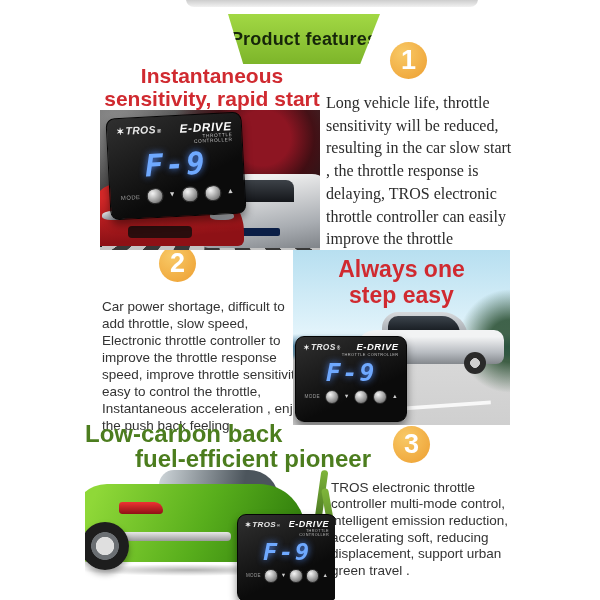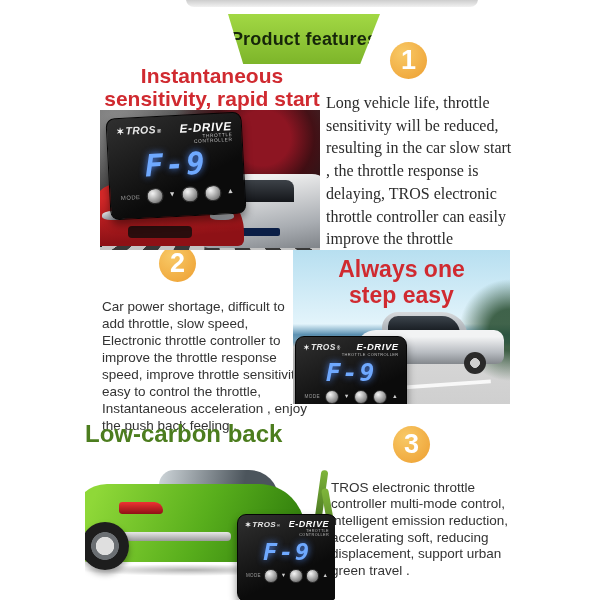--- a/index.html
+++ b/index.html
@@ -62,21 +62,21 @@
   .car-red .shield{position:absolute;left:22px;top:-16px;width:96px;height:26px;background:linear-gradient(#5a5f66,#23262b);border-radius:12px 40px 0 0;}
   .car-red .grille{position:absolute;left:34px;bottom:8px;width:64px;height:12px;background:#2a0d0d;border-radius:4px;}
   .car-red .lamp{position:absolute;bottom:26px;width:24px;height:9px;background:linear-gradient(#f3f3f3,#9aa0a8);border-radius:50% 60% 40% 40%;}
   .car-red .lamp.l{left:8px;} .car-red .lamp.r{right:10px;}
   .car-silver1{position:absolute;right:-10px;bottom:2px;width:128px;height:74px;
     background:linear-gradient(170deg,#efefef 15%,#a9adb2 70%,#7d8186);
     border-radius:46px 18px 6px 6px;}
   .car-silver1 .glass{position:absolute;left:14px;top:6px;width:78px;height:22px;background:linear-gradient(#3d4248,#14161a);border-radius:18px 8px 0 0;}
   .car-silver1 .plate{position:absolute;left:38px;bottom:12px;width:40px;height:8px;background:#0a1e46;border-radius:2px;}
   
-  .photo-2{left:293px;top:250px;width:217px;height:154px;
+  .photo-2{left:293px;top:250px;width:217px;height:175px;
     background:
       radial-gradient(circle at 100% 52%, rgba(36,74,44,.85) 0 9%, rgba(36,74,44,0) 22%),
       linear-gradient(#b7dff0 0%, #e3f4fb 48%, #5d93b4 55%, #7fa8bf 60%, #d8d8d8 63%, #cfcfcf 100%);
   }
   .lane-line{position:absolute;left:8px;bottom:14px;width:190px;height:4px;background:rgba(255,255,255,.85);transform:rotate(-4deg);}
   .car-silver2{position:absolute;right:6px;top:62px;width:148px;height:62px;}
   .car-silver2 .body{position:absolute;left:0;bottom:10px;width:148px;height:34px;
     background:linear-gradient(#f2f3f4 20%,#b9bdc2 65%,#84888d);border-radius:20px 10px 8px 8px;}
   .car-silver2 .cabin{position:absolute;left:26px;top:0;width:86px;height:26px;
     background:linear-gradient(#d7dadd,#9aa0a6);border-radius:16px 26px 0 0;}
@@ -225,20 +225,21 @@
         <span class="arrow">▼</span>
         <span class="knob"></span>
         <span class="knob"></span>
         <span class="arrow">▲</span>
       </div>
     </div>
   </div>
 
   <div class="heading-green heading-3">
     <div class="ln1">Low-carbon back</div>
+    <div class="ln2">fuel-efficient pioneer</div>
   </div>
 
   <div class="photo photo-3">
     <div class="plant p1"></div>
     <div class="plant p2"></div>
     <div class="plant p3"></div>
     <div class="car-green">
       <div class="shadow"></div>
       <div class="glass"></div>
       <div class="body"></div>

